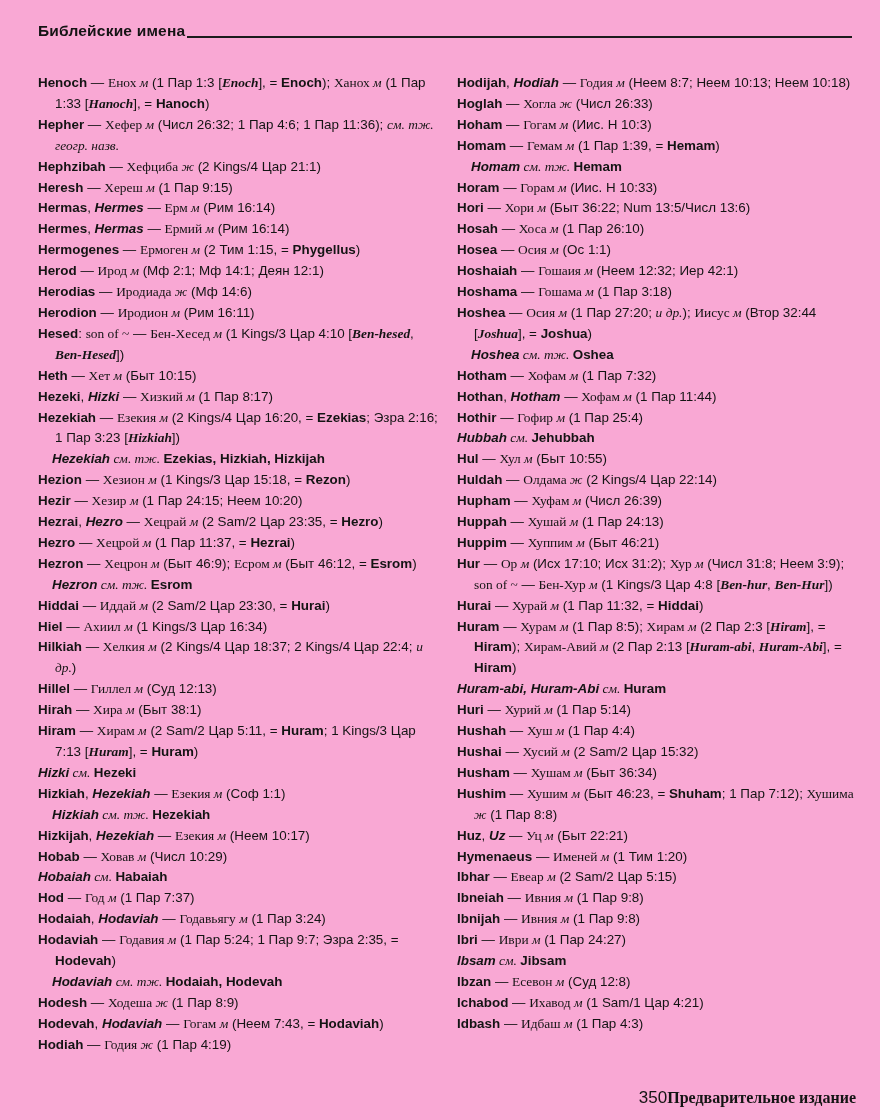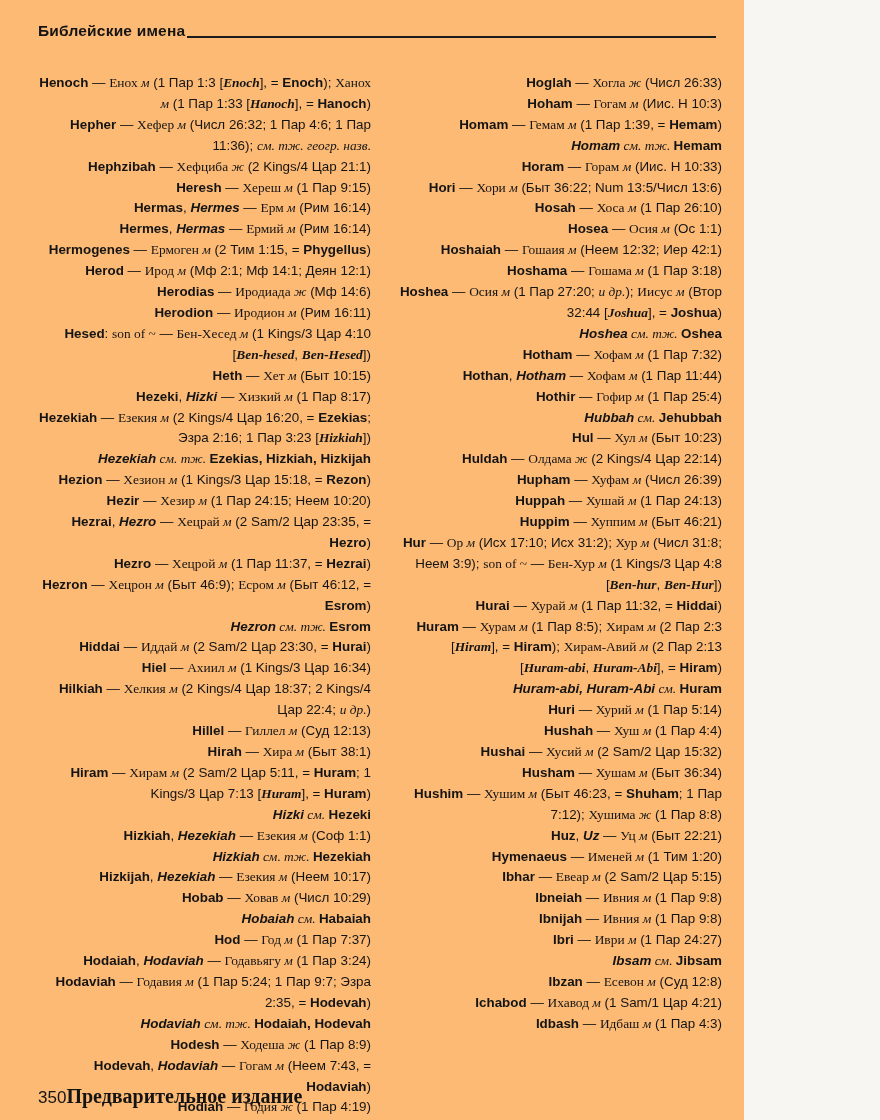--- a/index.html
+++ b/index.html
@@ -2,23 +2,23 @@
 <html><head>
 <meta charset="utf-8">
 <style>
   html, body {
     margin: 0;
     padding: 0;
     background: #f7f6f3;
   }
   .page {
     position: relative;
-    width: 744px;
+    width: 880px;
     height: 1120px;
-    background: #fdba74;
+    background: #f9a8d4;
     color: #141414;
     overflow: hidden;
     box-sizing: border-box;
   }
   .header {
     display: flex;
     align-items: flex-end;
     padding: 22px 28px 0 38px;
   }
   .header-title {
@@ -35,21 +35,20 @@
     margin-left: 2px;
   }
   .content {
     display: flex;
     gap: 18px;
     padding: 33px 22px 0 38px;
   }
   .col {
     flex: 1;
     min-width: 0;
-    text-align: right;
   }
   .entry {
     margin: 0;
     padding-left: 17px;
     text-indent: -17px;
     font-family: "Liberation Sans", sans-serif;
     font-size: 13.4px;
     line-height: 20.9px;
   }
   .entry.indent {
@@ -60,32 +59,32 @@
   .sg-r  { font-family: "Liberation Sans", sans-serif; }
   .sg-n  { font-family: "Liberation Serif", serif; }
   .sg-i  { font-family: "Liberation Serif", serif; font-style: italic; }
   .sg-tbi{ font-family: "Liberation Serif", serif; font-weight: 700; font-style: italic; }
   .footer {
     position: absolute;
     left: 38px;
     right: 24px;
     bottom: 12px;
     display: flex;
-    justify-content: flex-start;
+    justify-content: flex-end;
     align-items: baseline;
   }
   .page-number {
     font-family: "Liberation Sans", sans-serif;
     font-size: 17px;
     font-weight: 400;
   }
   .edition-note {
     font-family: "Liberation Serif", serif;
     font-weight: 700;
-    font-size: 20px;
+    font-size: 16px;
   }
 </style>
 </head>
 <body>
 
 <div class="page">
   <div class="header">
     <span class="header-title">Библейские имена</span>
     <span class="header-rule"></span>
   </div>
@@ -126,37 +125,38 @@
         <p class="entry"><span class="sg-bi">Hobaiah</span><span class="sg-i"> см. </span><span class="sg-b">Habaiah</span></p>
         <p class="entry"><span class="sg-b">Hod</span><span class="sg-r"> — </span><span class="sg-n">Год </span><span class="sg-i">м</span><span class="sg-r"> (1 Пар 7:37)</span></p>
         <p class="entry"><span class="sg-b">Hodaiah</span><span class="sg-r">, </span><span class="sg-bi">Hodaviah</span><span class="sg-r"> — </span><span class="sg-n">Годавьягу </span><span class="sg-i">м</span><span class="sg-r"> (1 Пар 3:24)</span></p>
         <p class="entry"><span class="sg-b">Hodaviah</span><span class="sg-r"> — </span><span class="sg-n">Годавия </span><span class="sg-i">м</span><span class="sg-r"> (1 Пар 5:24; 1 Пар 9:7; Эзра 2:35, = </span><span class="sg-b">Hodevah</span><span class="sg-r">)</span></p>
         <p class="entry indent"><span class="sg-bi">Hodaviah</span><span class="sg-i"> см. тж. </span><span class="sg-b">Hodaiah, Hodevah</span></p>
         <p class="entry"><span class="sg-b">Hodesh</span><span class="sg-r"> — </span><span class="sg-n">Ходеша </span><span class="sg-i">ж</span><span class="sg-r"> (1 Пар 8:9)</span></p>
         <p class="entry"><span class="sg-b">Hodevah</span><span class="sg-r">, </span><span class="sg-bi">Hodaviah</span><span class="sg-r"> — </span><span class="sg-n">Гогам </span><span class="sg-i">м</span><span class="sg-r"> (Неем 7:43, = </span><span class="sg-b">Hodaviah</span><span class="sg-r">)</span></p>
         <p class="entry"><span class="sg-b">Hodiah</span><span class="sg-r"> — </span><span class="sg-n">Годия </span><span class="sg-i">ж</span><span class="sg-r"> (1 Пар 4:19)</span></p>
       </div>
     <div class="col" id="col-right">
+        <p class="entry"><span class="sg-b">Hodijah</span><span class="sg-r">, </span><span class="sg-bi">Hodiah</span><span class="sg-r"> — </span><span class="sg-n">Годия </span><span class="sg-i">м</span><span class="sg-r"> (Неем 8:7; Неем 10:13; Неем 10:18)</span></p>
         <p class="entry"><span class="sg-b">Hoglah</span><span class="sg-r"> — </span><span class="sg-n">Хогла </span><span class="sg-i">ж</span><span class="sg-r"> (Числ 26:33)</span></p>
         <p class="entry"><span class="sg-b">Hoham</span><span class="sg-r"> — </span><span class="sg-n">Гогам </span><span class="sg-i">м</span><span class="sg-r"> (Иис. Н 10:3)</span></p>
         <p class="entry"><span class="sg-b">Homam</span><span class="sg-r"> — </span><span class="sg-n">Гемам </span><span class="sg-i">м</span><span class="sg-r"> (1 Пар 1:39, = </span><span class="sg-b">Hemam</span><span class="sg-r">)</span></p>
         <p class="entry indent"><span class="sg-bi">Homam</span><span class="sg-i"> см. тж. </span><span class="sg-b">Hemam</span></p>
         <p class="entry"><span class="sg-b">Horam</span><span class="sg-r"> — </span><span class="sg-n">Горам </span><span class="sg-i">м</span><span class="sg-r"> (Иис. Н 10:33)</span></p>
         <p class="entry"><span class="sg-b">Hori</span><span class="sg-r"> — </span><span class="sg-n">Хори </span><span class="sg-i">м</span><span class="sg-r"> (Быт 36:22; Num 13:5/Числ 13:6)</span></p>
         <p class="entry"><span class="sg-b">Hosah</span><span class="sg-r"> — </span><span class="sg-n">Хоса </span><span class="sg-i">м</span><span class="sg-r"> (1 Пар 26:10)</span></p>
         <p class="entry"><span class="sg-b">Hosea</span><span class="sg-r"> — </span><span class="sg-n">Осия </span><span class="sg-i">м</span><span class="sg-r"> (Ос 1:1)</span></p>
         <p class="entry"><span class="sg-b">Hoshaiah</span><span class="sg-r"> — </span><span class="sg-n">Гошаия </span><span class="sg-i">м</span><span class="sg-r"> (Неем 12:32; Иер 42:1)</span></p>
         <p class="entry"><span class="sg-b">Hoshama</span><span class="sg-r"> — </span><span class="sg-n">Гошама </span><span class="sg-i">м</span><span class="sg-r"> (1 Пар 3:18)</span></p>
         <p class="entry"><span class="sg-b">Hoshea</span><span class="sg-r"> — </span><span class="sg-n">Осия </span><span class="sg-i">м</span><span class="sg-r"> (1 Пар 27:20; </span><span class="sg-i">и др.</span><span class="sg-r">); </span><span class="sg-n">Иисус </span><span class="sg-i">м</span><span class="sg-r"> (Втор 32:44 [</span><span class="sg-tbi">Joshua</span><span class="sg-r">], = </span><span class="sg-b">Joshua</span><span class="sg-r">)</span></p>
         <p class="entry indent"><span class="sg-bi">Hoshea</span><span class="sg-i"> см. тж. </span><span class="sg-b">Oshea</span></p>
         <p class="entry"><span class="sg-b">Hotham</span><span class="sg-r"> — </span><span class="sg-n">Хофам </span><span class="sg-i">м</span><span class="sg-r"> (1 Пар 7:32)</span></p>
         <p class="entry"><span class="sg-b">Hothan</span><span class="sg-r">, </span><span class="sg-bi">Hotham</span><span class="sg-r"> — </span><span class="sg-n">Хофам </span><span class="sg-i">м</span><span class="sg-r"> (1 Пар 11:44)</span></p>
         <p class="entry"><span class="sg-b">Hothir</span><span class="sg-r"> — </span><span class="sg-n">Гофир </span><span class="sg-i">м</span><span class="sg-r"> (1 Пар 25:4)</span></p>
         <p class="entry"><span class="sg-bi">Hubbah</span><span class="sg-i"> см. </span><span class="sg-b">Jehubbah</span></p>
-        <p class="entry"><span class="sg-b">Hul</span><span class="sg-r"> — </span><span class="sg-n">Хул </span><span class="sg-i">м</span><span class="sg-r"> (Быт 10:23)</span></p>
+        <p class="entry"><span class="sg-b">Hul</span><span class="sg-r"> — </span><span class="sg-n">Хул </span><span class="sg-i">м</span><span class="sg-r"> (Быт 10:55)</span></p>
         <p class="entry"><span class="sg-b">Huldah</span><span class="sg-r"> — </span><span class="sg-n">Олдама </span><span class="sg-i">ж</span><span class="sg-r"> (2 Kings/4 Цар 22:14)</span></p>
         <p class="entry"><span class="sg-b">Hupham</span><span class="sg-r"> — </span><span class="sg-n">Хуфам </span><span class="sg-i">м</span><span class="sg-r"> (Числ 26:39)</span></p>
         <p class="entry"><span class="sg-b">Huppah</span><span class="sg-r"> — </span><span class="sg-n">Хушай </span><span class="sg-i">м</span><span class="sg-r"> (1 Пар 24:13)</span></p>
         <p class="entry"><span class="sg-b">Huppim</span><span class="sg-r"> — </span><span class="sg-n">Хуппим </span><span class="sg-i">м</span><span class="sg-r"> (Быт 46:21)</span></p>
         <p class="entry"><span class="sg-b">Hur</span><span class="sg-r"> — </span><span class="sg-n">Ор </span><span class="sg-i">м</span><span class="sg-r"> (Исх 17:10; Исх 31:2); </span><span class="sg-n">Хур </span><span class="sg-i">м</span><span class="sg-r"> (Числ 31:8; Неем 3:9); </span><span class="sg-n">son of ~</span><span class="sg-r"> — </span><span class="sg-n">Бен-Хур </span><span class="sg-i">м</span><span class="sg-r"> (1 Kings/3 Цар 4:8 [</span><span class="sg-tbi">Ben-hur</span><span class="sg-r">, </span><span class="sg-tbi">Ben-Hur</span><span class="sg-r">])</span></p>
         <p class="entry"><span class="sg-b">Hurai</span><span class="sg-r"> — </span><span class="sg-n">Хурай </span><span class="sg-i">м</span><span class="sg-r"> (1 Пар 11:32, = </span><span class="sg-b">Hiddai</span><span class="sg-r">)</span></p>
         <p class="entry"><span class="sg-b">Huram</span><span class="sg-r"> — </span><span class="sg-n">Хурам </span><span class="sg-i">м</span><span class="sg-r"> (1 Пар 8:5); </span><span class="sg-n">Хирам </span><span class="sg-i">м</span><span class="sg-r"> (2 Пар 2:3 [</span><span class="sg-tbi">Hiram</span><span class="sg-r">], = </span><span class="sg-b">Hiram</span><span class="sg-r">); </span><span class="sg-n">Хирам-Авий </span><span class="sg-i">м</span><span class="sg-r"> (2 Пар 2:13 [</span><span class="sg-tbi">Huram-abi</span><span class="sg-r">, </span><span class="sg-tbi">Huram-Abi</span><span class="sg-r">], = </span><span class="sg-b">Hiram</span><span class="sg-r">)</span></p>
         <p class="entry"><span class="sg-bi">Huram-abi, Huram-Abi</span><span class="sg-i"> см. </span><span class="sg-b">Huram</span></p>
         <p class="entry"><span class="sg-b">Huri</span><span class="sg-r"> — </span><span class="sg-n">Хурий </span><span class="sg-i">м</span><span class="sg-r"> (1 Пар 5:14)</span></p>
         <p class="entry"><span class="sg-b">Hushah</span><span class="sg-r"> — </span><span class="sg-n">Хуш </span><span class="sg-i">м</span><span class="sg-r"> (1 Пар 4:4)</span></p>

